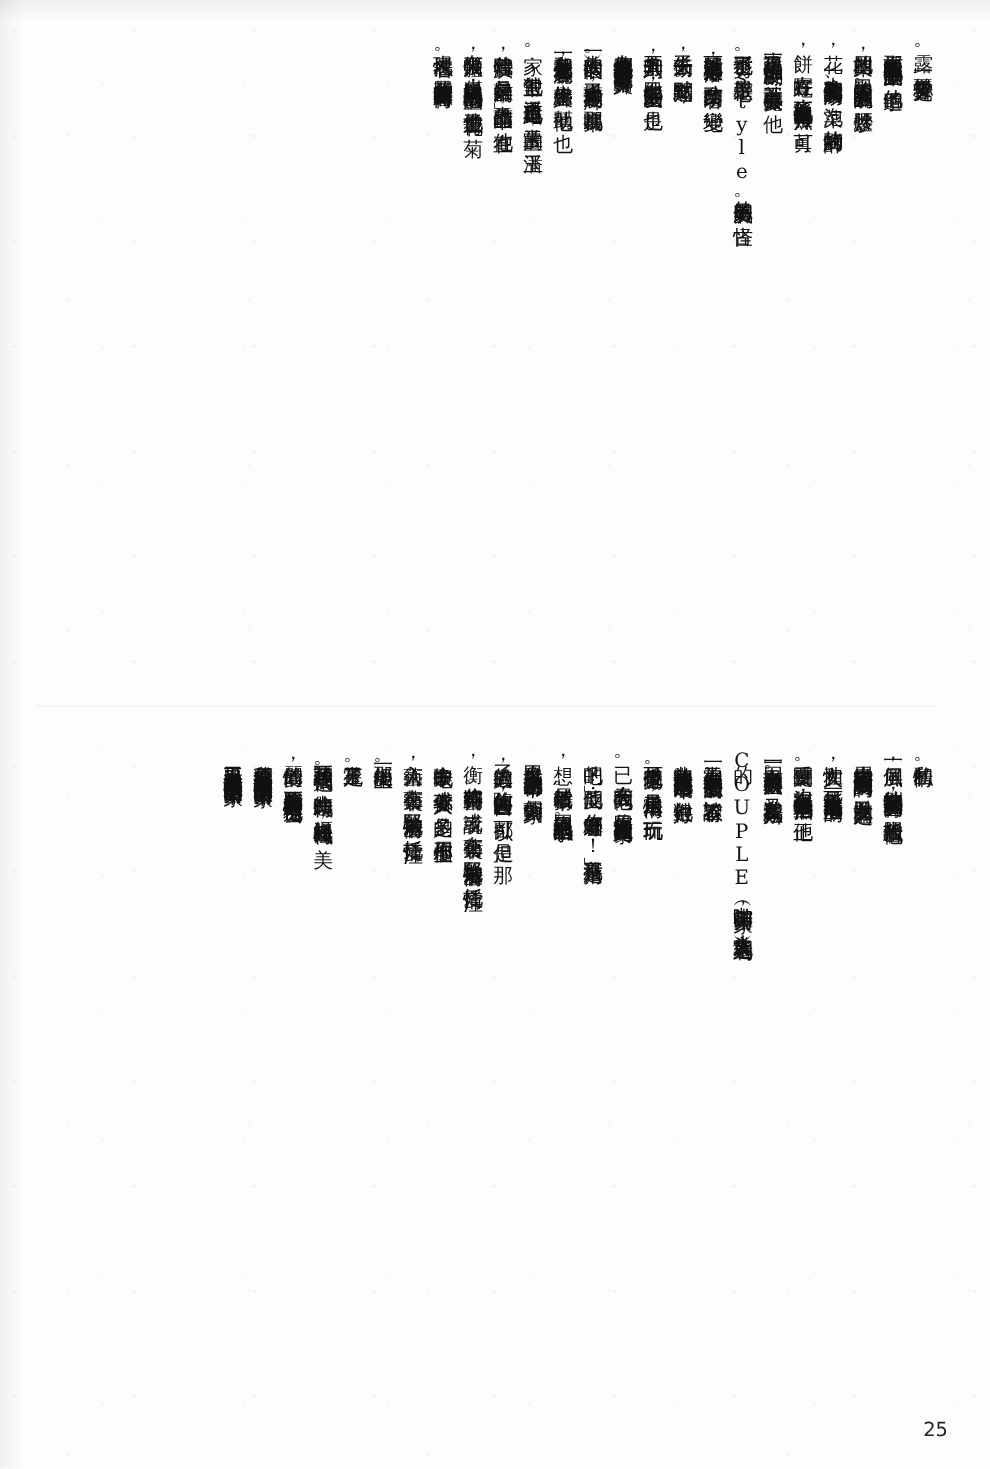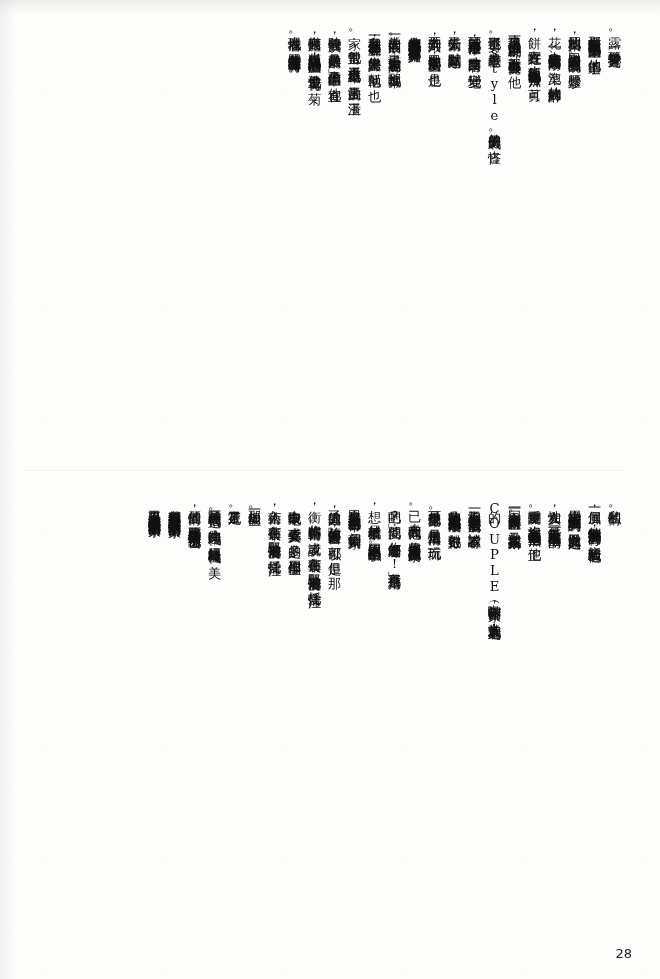--- a/index.html
+++ b/index.html
@@ -153,14 +153,14 @@
       <div class="col">命去換取吧！或者你要女人，多的是，用你那個生</div>
       <div class="col">入藝術，在藝術裏，緊緊擁抱着愛情，托愛情注</div>
       <div class="col">那短促的一生。</div>
       <div class="col">常玉是死了。</div>
       <div class="col">跨越到了我們這一代。由徐悲鴻時代，經過超無極時代，美，</div>
       <div class="col">麗的愛情，這些都像巴黎的春天一樣悄悄地逝去了。</div>
       <div class="col">我們只不過是在巴黎追求美夢的數千萬個無名的藝術家中</div>
       <div class="col">玉只不過是在巴黎追求美夢的數千萬個無名的藝術家中</div>
     </div>
 
-  <div class="page-number">28</div>
+  <div class="page-number">25</div>
 </div>
 
 </body></html>

